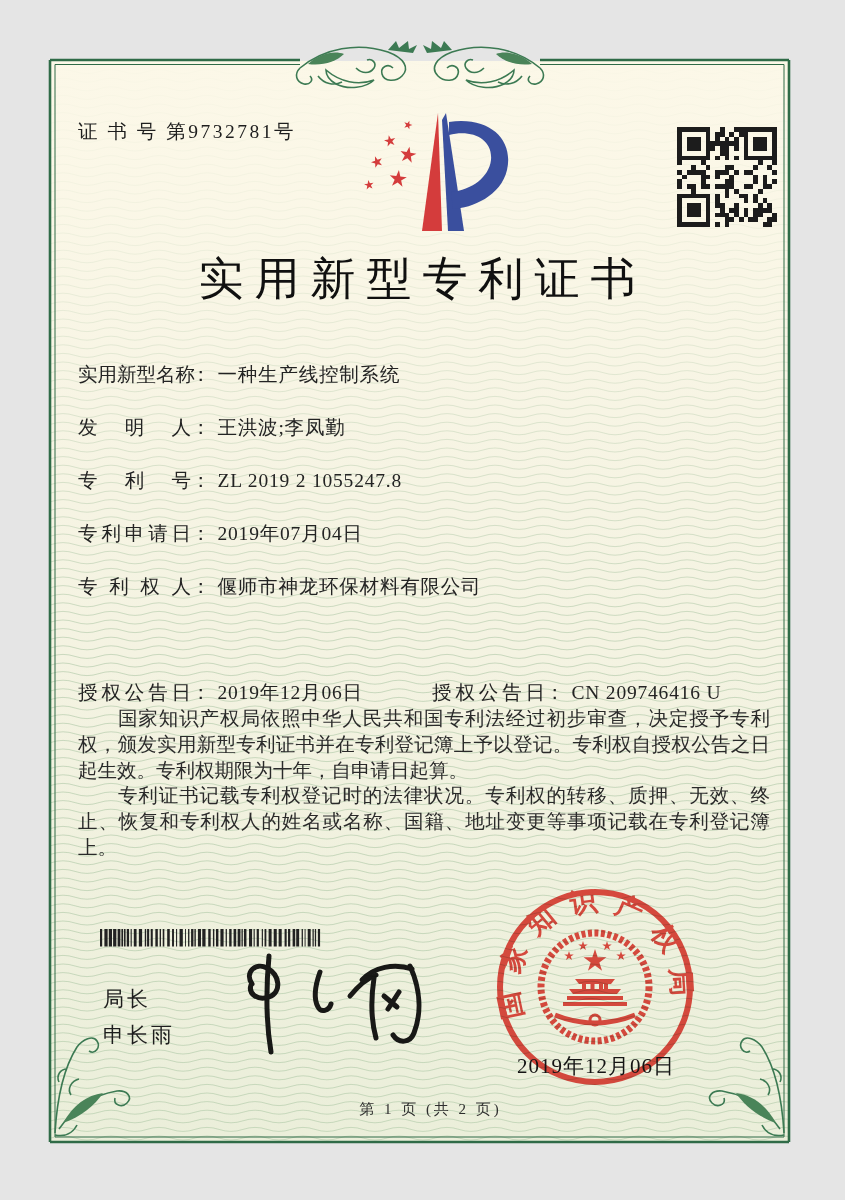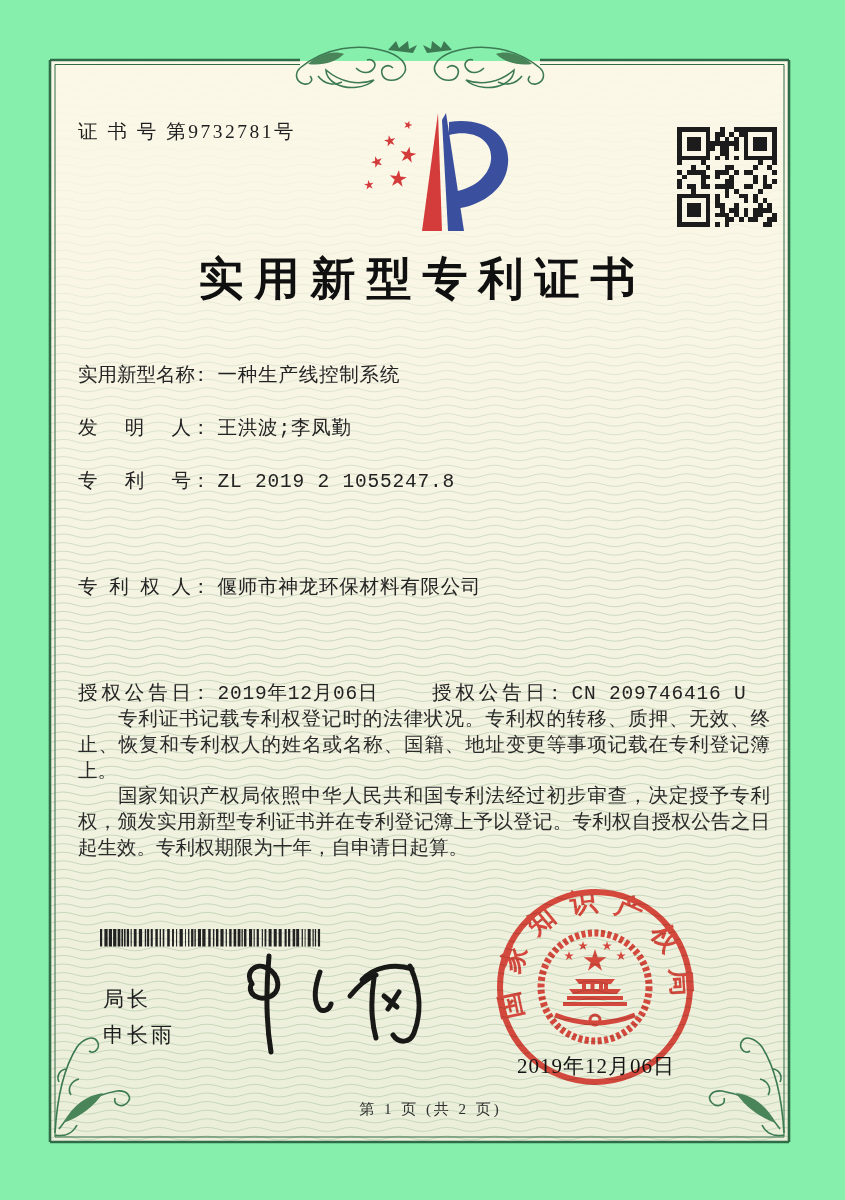--- a/index.html
+++ b/index.html
@@ -1,33 +1,33 @@
 <!DOCTYPE html>
 <html><head>
 <meta charset="utf-8">
 <style>
   html,body{margin:0;padding:0;}
-  .page{position:relative;width:845px;height:1200px;background:#86efac;overflow:hidden;
+  .page{position:relative;width:845px;height:1200px;background:#e5e5e5;overflow:hidden;
         font-family:"Liberation Serif","DejaVu Serif",serif;color:#262626;}
   .inner-bg{position:absolute;left:51px;top:61px;width:738px;height:1081px;background:#f4f3e2;}
   .inner-bg svg{position:absolute;left:0;top:0;}
   .fade-overlay{position:absolute;left:0;top:0;width:738px;height:1081px;
         background:linear-gradient(0deg, rgba(213,228,199,0.30), rgba(213,228,199,0) 45%),
                    linear-gradient(180deg, rgba(252,248,232,0.97) 0%, rgba(252,248,232,0.85) 12%,
                    rgba(250,246,230,0.5) 32%, rgba(244,243,224,0.18) 55%, rgba(240,243,222,0.02) 100%);}
   .frame-svg{position:absolute;left:0;top:0;}
   .cert-no{position:absolute;left:78px;top:118px;font-size:19.5px;letter-spacing:2.5px;color:#1e1e1e;}
   .logo-svg{position:absolute;left:352px;top:110px;}
   .qr-svg{position:absolute;left:677px;top:127px;}
   .doc-title{position:absolute;left:0;top:249px;width:100%;text-align:center;
-        font-size:45px;font-weight:bold;letter-spacing:11px;color:#101010;}
+        font-size:45px;font-weight:normal;letter-spacing:11px;color:#101010;}
   .field-row{position:absolute;left:78px;font-size:19.5px;white-space:nowrap;color:#232323;}
   .f-label{display:inline-block;width:113px;text-align:justify;text-align-last:justify;vertical-align:bottom;}
   .f-colon{display:inline-block;margin-right:7px;}
-  .f-value{letter-spacing:0.8px;font-family:Liberation Mono, monospace;}
+  .f-value{letter-spacing:0.8px;}
   .pair2{position:absolute;left:354px;top:0;white-space:nowrap;}
   .body-text{position:absolute;left:78px;top:706px;width:692px;font-size:19.5px;
         line-height:25.8px;text-align:justify;color:#2a2a2a;}
   .body-text p{margin:0;text-indent:2.05em;}
   .barcode-svg{position:absolute;left:100px;top:929px;}
   .director{position:absolute;left:103px;top:981px;font-family:Liberation Serif, serif;
         font-size:21px;line-height:36px;letter-spacing:3px;color:#1d1d1d;}
   .sig-svg{position:absolute;left:222px;top:948px;mix-blend-mode:multiply;}
   .seal-svg{position:absolute;left:494px;top:886px;mix-blend-mode:multiply;opacity:.93;}
   .seal-date{position:absolute;left:496px;top:1052px;width:200px;text-align:center;
@@ -453,33 +453,36 @@
 
   <div class="field-row" style="top:361px">
     <span class="f-label">实用新型名称</span><span class="f-colon">：</span><span class="f-value">一种生产线控制系统</span>
   </div>
   <div class="field-row" style="top:414px">
     <span class="f-label">发明人</span><span class="f-colon">：</span><span class="f-value">王洪波;李凤勤</span>
   </div>
   <div class="field-row" style="top:467px">
     <span class="f-label">专利号</span><span class="f-colon">：</span><span class="f-value">ZL 2019 2 1055247.8</span>
   </div>
+  <div class="field-row" style="top:520px">
+    <span class="f-label">专利申请日</span><span class="f-colon">：</span><span class="f-value">2019年07月04日</span>
+  </div>
   <div class="field-row" style="top:573px">
     <span class="f-label">专利权人</span><span class="f-colon">：</span><span class="f-value">偃师市神龙环保材料有限公司</span>
   </div>
   <div class="field-row" style="top:679px">
     <span class="f-label">授权公告日</span><span class="f-colon">：</span><span class="f-value">2019年12月06日</span>
     <span class="pair2">
       <span class="f-label">授权公告日</span><span class="f-colon">：</span><span class="f-value">CN 209746416 U</span>
     </span>
   </div>
 
   <div class="body-text">
+    <p>国家知识产权局依照中华人民共和国专利法经过初步审查，决定授予专利权，颁发实用新型专利证书并在专利登记簿上予以登记。专利权自授权公告之日起生效。专利权期限为十年，自申请日起算。</p>
     <p>专利证书记载专利权登记时的法律状况。专利权的转移、质押、无效、终止、恢复和专利权人的姓名或名称、国籍、地址变更等事项记载在专利登记簿上。</p>
-    <p>国家知识产权局依照中华人民共和国专利法经过初步审查，决定授予专利权，颁发实用新型专利证书并在专利登记簿上予以登记。专利权自授权公告之日起生效。专利权期限为十年，自申请日起算。</p>
   </div>
 
   <svg id="barcode" class="barcode-svg" width="222" height="18">
       <rect x="0.00" y="0" width="2.18" height="17.5" fill="#222"></rect>
       <rect x="4.39" y="0" width="3.24" height="17.5" fill="#222"></rect>
       <rect x="8.80" y="0" width="3.19" height="17.5" fill="#222"></rect>
       <rect x="13.11" y="0" width="3.25" height="17.5" fill="#222"></rect>
       <rect x="17.62" y="0" width="2.77" height="17.5" fill="#222"></rect>
       <rect x="21.40" y="0" width="1.72" height="17.5" fill="#222"></rect>
       <rect x="24.02" y="0" width="1.56" height="17.5" fill="#222"></rect>

